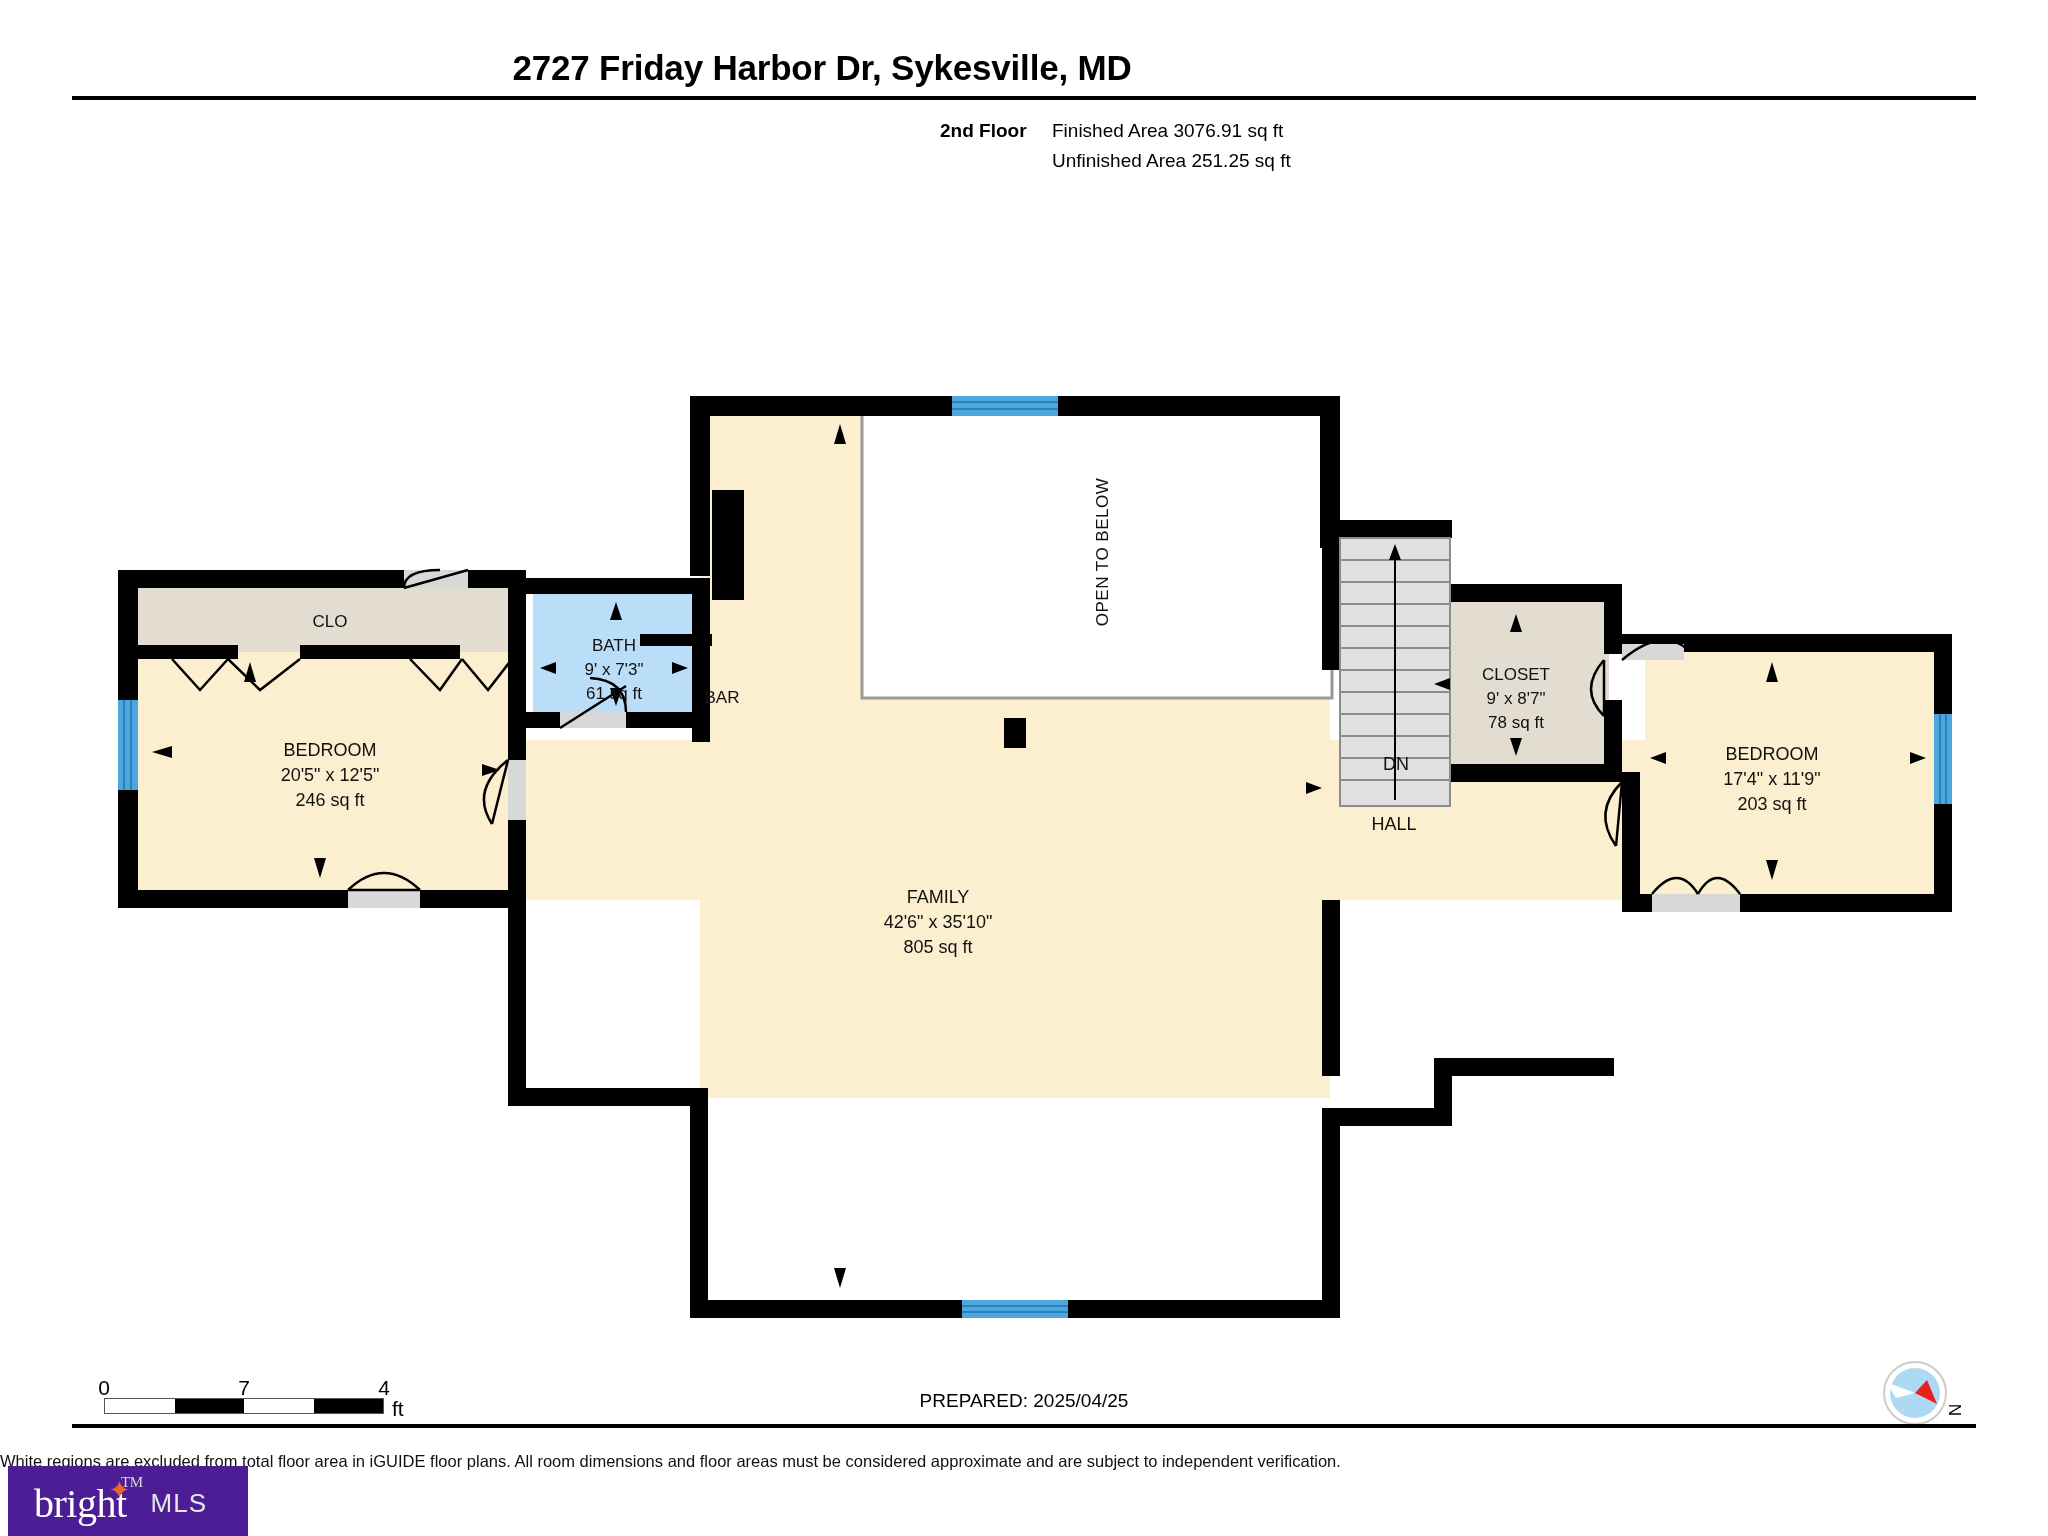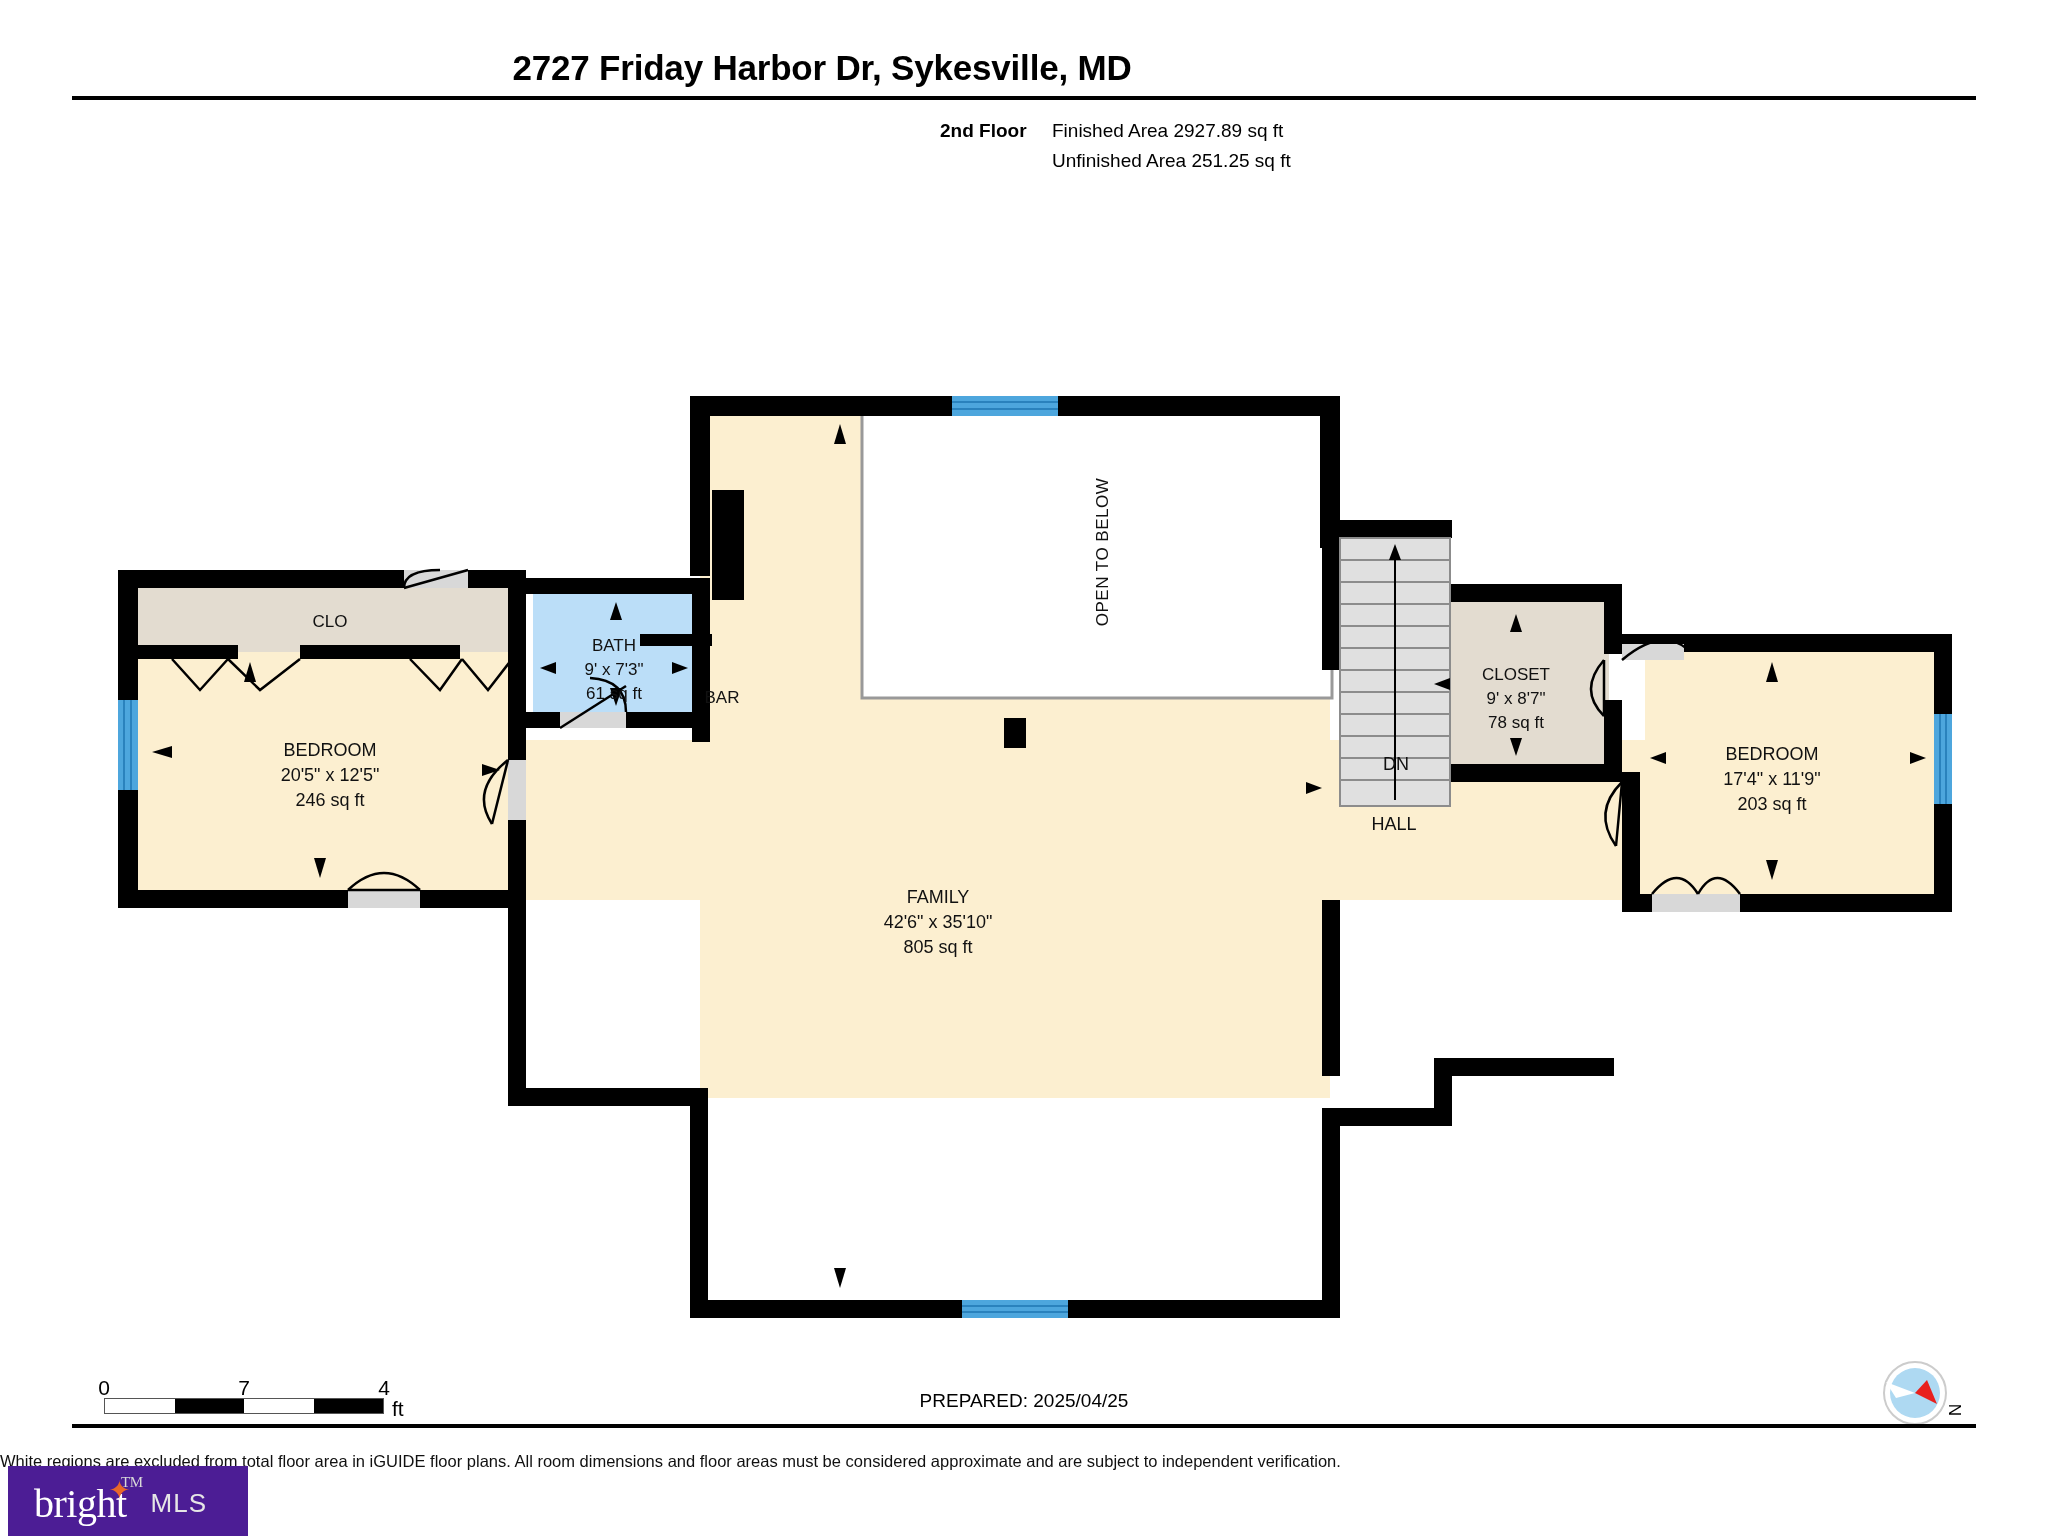--- a/index.html
+++ b/index.html
@@ -191,21 +191,21 @@
 </style>
 </head>
 <body>
 
 <div id="page-title">2727 Friday Harbor Dr, Sykesville, MD</div>
 <div id="title-rule"></div>
 
 <div id="floor-info">
   <div class="row">
     <span class="floor-label">2nd Floor</span>
-    <span class="area-text">Finished Area 2927.89 sq ft</span>
+    <span class="area-text">Finished Area 3076.91 sq ft</span>
   </div>
   <div class="row">
     <span class="floor-label"></span>
     <span class="area-text">Unfinished Area 251.25 sq ft</span>
   </div>
 </div>
 
 <svg id="floorplan" viewBox="0 0 2048 1536" xmlns="http://www.w3.org/2000/svg">
 
   <rect x="128" y="588" width="392" height="312" fill="#fcefd0"></rect>

